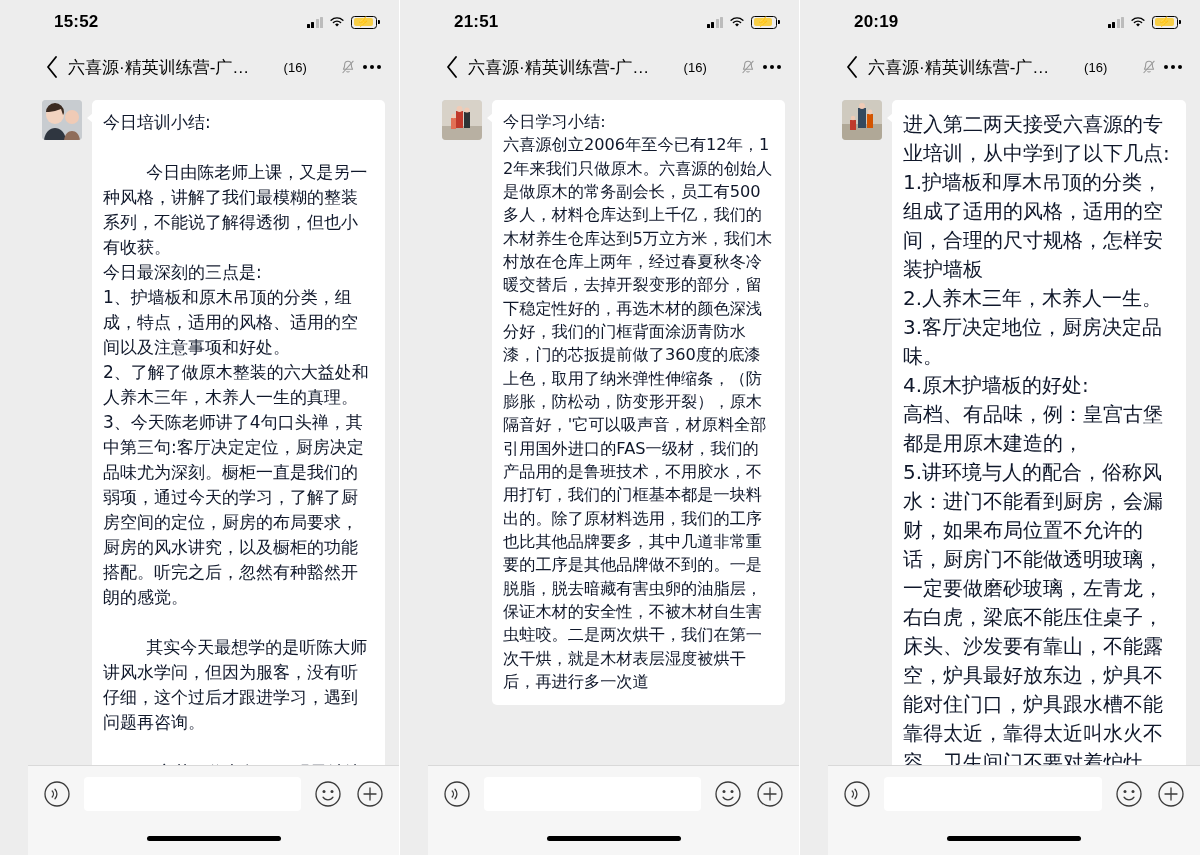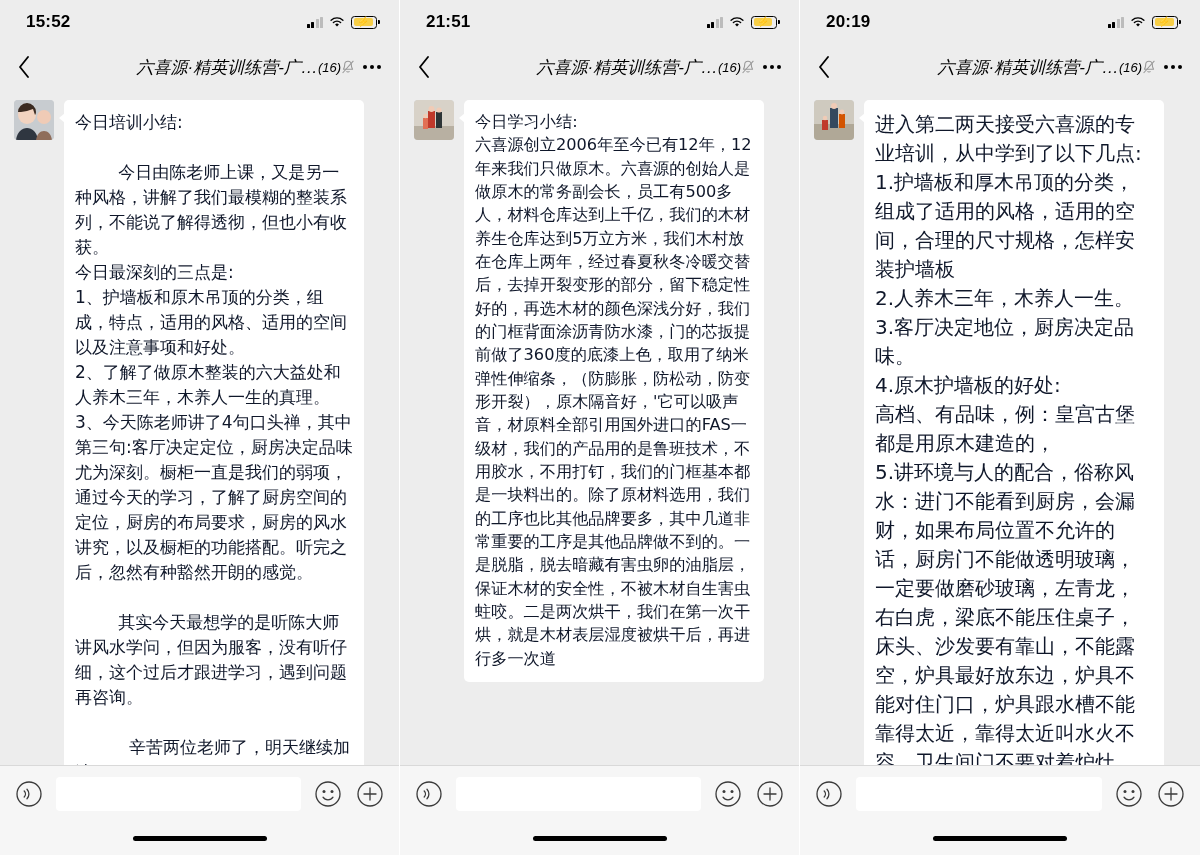--- a/index.html
+++ b/index.html
@@ -18,20 +18,21 @@
   }
   .phone {
     width: 400px;
     height: 855px;
     background: #ededed;
     position: relative;
     display: flex;
     flex-direction: column;
     box-sizing: border-box;
     border-right: 1px solid #ffffff;
+    padding-left: 28px;
   }
   .phone:last-child { border-right: none; }
 
   
   .statusbar {
     height: 44px;
     flex: 0 0 44px;
     background: #ededed;
     display: flex;
     align-items: center;
@@ -124,23 +125,22 @@
     display: flex;
     align-items: center;
     justify-content: flex-start;
     cursor: pointer;
   }
   .back svg { display:block; }
   .nav-title-wrap {
     flex: 1;
     display: flex;
     align-items: center;
-    justify-content: flex-end;
+    justify-content: space-between;
     overflow: hidden;
-    font-style: italic;
   }
   .nav-title {
     font-size: 17px;
     color: #000;
     font-weight: 500;
     white-space: nowrap;
   }
   .nav-count {
     font-size: 13px;
     color: #000;

